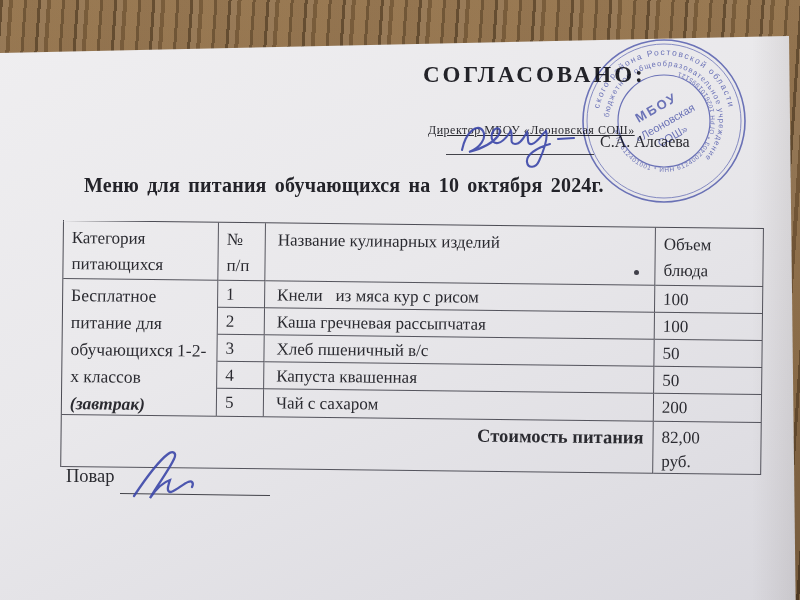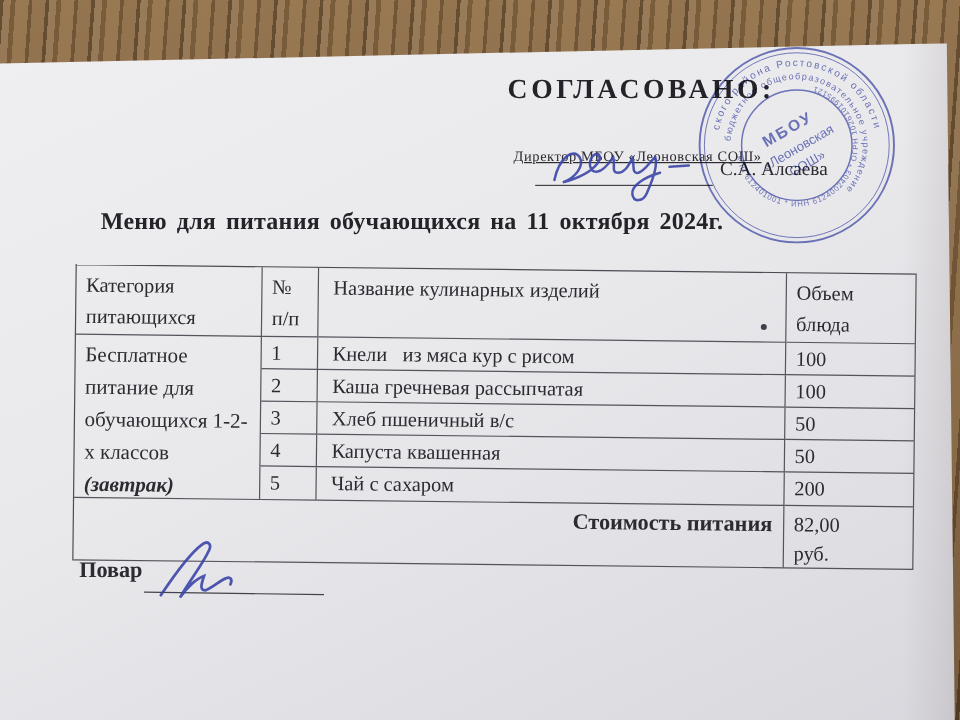--- a/index.html
+++ b/index.html
@@ -78,21 +78,21 @@
   .cost-label{
     grid-column:1/4;text-align:right;font-weight:bold;
     font-size:18.5px;padding-top:4px;padding-right:9px;
   }
   .cost-value{white-space:pre-line;padding-top:4px;line-height:24px;}
   .ink-dot{
     position:absolute;left:634px;top:238px;width:5px;height:5px;border-radius:50%;
     background:#23232e;opacity:0.85;
   }
   
-  .cook-row{position:absolute;left:0;top:0;width:800px;height:536px;pointer-events:none;font-weight:bold;}
+  .cook-row{position:absolute;left:0;top:0;width:800px;height:536px;pointer-events:none;}
   .cook-label{position:absolute;left:66px;top:434px;font-size:18.5px;color:#2b2b31;}
   .cook-underline{position:absolute;left:120px;top:462px;width:150px;height:0;border-bottom:1.4px solid #43434a;transform:rotate(0.8deg);}
   .sig-cook{position:absolute;left:126px;top:416px;}
   .sig-cook path{stroke:#3b46a8;fill:none;stroke-width:2.3;stroke-linecap:round;opacity:0.9;}
   
   .stamp{
     position:absolute;left:578px;top:2px;width:172px;height:172px;
     opacity:0.78;mix-blend-mode:multiply;
   }
   .stamp circle{stroke:#4d58b6;fill:none;}
@@ -112,21 +112,21 @@
   <div class="paper-shade-right"></div>
 
   <div class="heading">СОГЛАСОВАНО:</div>
   <div class="director-line">Директор МБОУ «Леоновская СОШ»</div>
   <div class="sig-underline"></div>
   <svg class="sig-director" width="128" height="60" viewBox="0 0 128 60">
     <path d="M4,34 C8,15 20,7 25,15 C29,22 22,32 11,36 C22,33 34,28 40,20 C44,13 40,10 36,14 C32,19 33,28 40,27 C46,26 50,19 53,15 C55,21 51,28 57,28 C63,28 66,21 69,16 C71,22 68,29 74,28 C80,26 84,18 88,15 C90,21 86,34 81,45 C78,52 70,53 69,46 C68,39 78,32 92,28 M100,23 L116,22"></path>
   </svg>
   <div class="director-name">С.А. Алсаева</div>
 
-  <div class="menu-title">Меню для питания обучающихся на 11 октября 2024г.</div>
+  <div class="menu-title">Меню для питания обучающихся на 10 октября 2024г.</div>
 
   <div class="doc-table">
     <div class="cell hdr">Категория питающихся</div>
     <div class="cell hdr">№ п/п</div>
     <div class="cell hdr hdr-dish">Название кулинарных изделий</div>
     <div class="cell hdr">Объем блюда</div>
 
     <div class="cell cat-body"><span>Бесплатное питание для обучающихся 1-2-х классов </span><span class="cat-bold">(завтрак)</span></div>
 
     <div class="cell">1</div>

